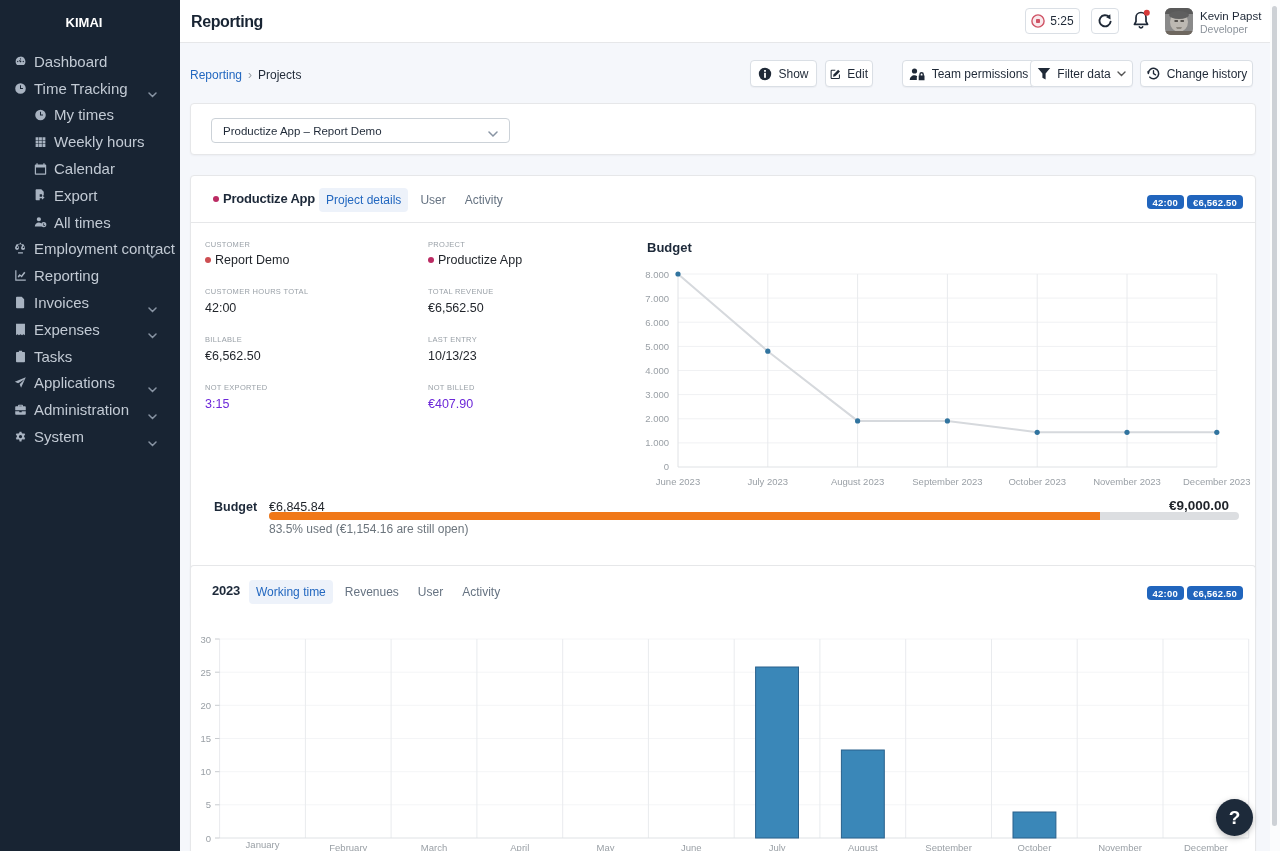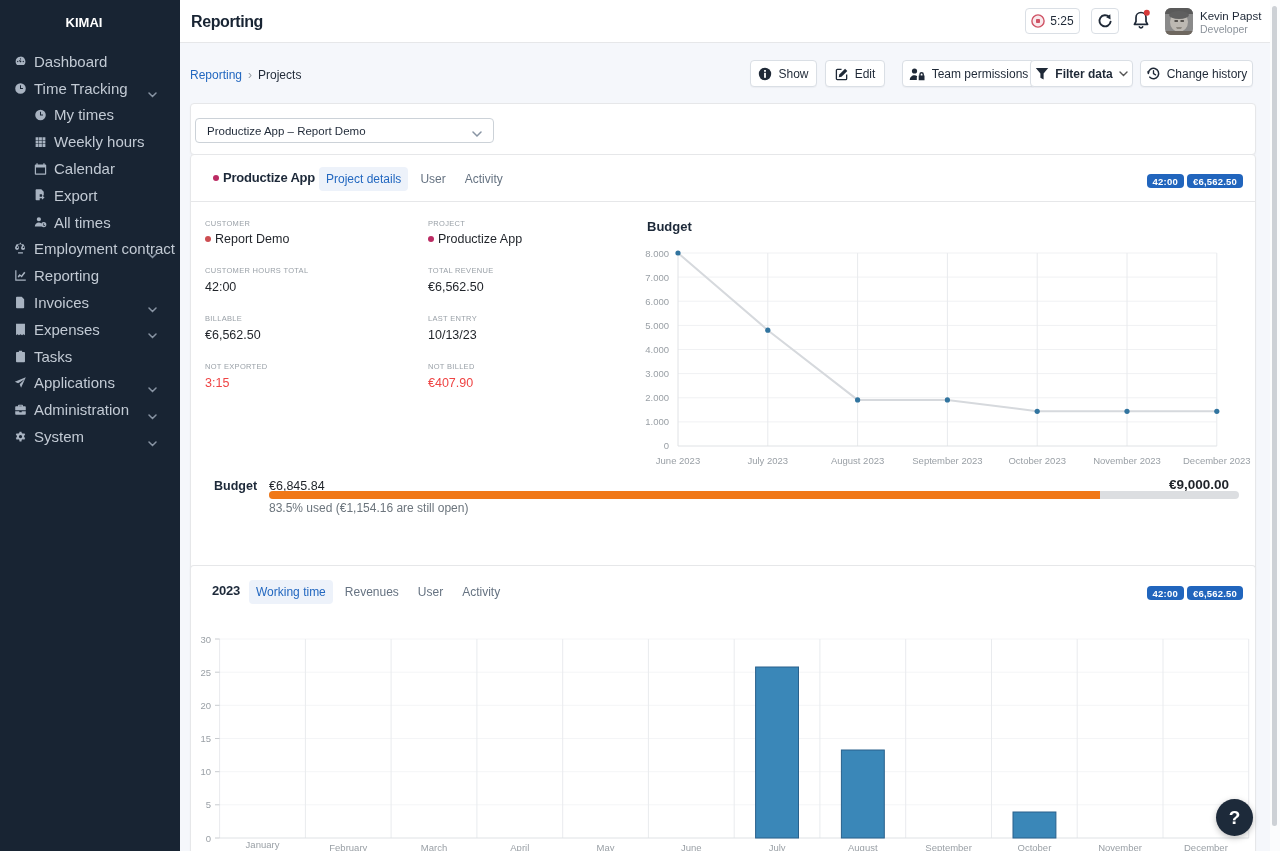--- a/index.html
+++ b/index.html
@@ -21,36 +21,36 @@
 .hbtn { position:absolute; background:#fff; border:1px solid #dadfe5; border-radius:4px; display:flex; align-items:center; justify-content:center; }
 
 .crumb { position:absolute; top:68px; left:190px; font-size:12px; color:#667382; }
 .crumb a { color:#2368c0; text-decoration:none; }
 .crumb .sep { color:#9aa1a8; padding:0 6px; font-size:12px; }
 .crumb b { color:#1f2937; font-weight:normal; }
 .tbtn { position:absolute; top:60px; height:27px; background:#fff; border:1px solid #dadfe5; border-radius:4px; display:flex; align-items:center; justify-content:center; font-size:12px; color:#1f2937; padding:0 4px; gap:6px; box-shadow:0 1px 1px rgba(24,36,51,.04); white-space:nowrap; }
 
 .card { position:absolute; left:190px; width:1066px; background:#fff; border:1px solid #e6e7e9; border-radius:4px; box-shadow:0 1px 2px rgba(24,36,51,.04); }
 .card1 { top:103px; height:52px; }
-.selbox { position:absolute; left:4px; top:14px; width:299px; height:25px; border:1px solid #ccd2d8; border-radius:4px; font-size:11.5px; color:#1f2937; display:flex; align-items:center; padding-left:11px; background:#fff; }
+.selbox { position:absolute; left:20px; top:14px; width:299px; height:25px; border:1px solid #ccd2d8; border-radius:4px; font-size:11.5px; color:#1f2937; display:flex; align-items:center; padding-left:11px; background:#fff; }
 .selbox .caret { position:absolute; right:11px; top:9px; }
-.card2 { top:154px; height:433px; }
+.card2 { top:175px; height:433px; }
 .card3 { top:565px; height:292px; border-bottom:none; border-bottom-left-radius:0; border-bottom-right-radius:0; }
 .chead { position:absolute; left:0; top:0; right:0; height:47px; border-bottom:1px solid #e6e7e9; }
 .ctitle { position:absolute; font-size:13px; font-weight:bold; color:#1d2939; letter-spacing:-0.2px; }
 .dot { display:inline-block; width:6px; height:6px; border-radius:50%; margin-right:4px; vertical-align:1px; }
 .tabs { position:absolute; display:flex; align-items:center; font-size:12px; color:#667382; }
 .tab { padding:5px 7px; border-radius:4px; margin-right:5px; }
 .tab.active { background:#edf2fa; color:#2368c0; }
 .badges { position:absolute; right:12px; display:flex; gap:3px; }
 .badge { background:#2165bd; color:#fff; font-size:9.5px; font-weight:bold; border-radius:4px; padding:2px 6px; height:14px; display:flex; align-items:center; letter-spacing:.2px;}
 
 .lbl { position:absolute; font-size:7.5px; color:#9aa1a8; letter-spacing:.3px; }
 .val { position:absolute; font-size:12.5px; color:#1f2329; }
-.val a { color:#ef4444; text-decoration:none; }
+.val a { color:#6d28d9; text-decoration:none; }
 
 .bud-label { position:absolute; font-size:12.5px; font-weight:bold; color:#1d2939; }
 .bud-val { position:absolute; font-size:12.5px; color:#1f2329; }
 .bud-sub { position:absolute; font-size:12px; color:#6c757d; }
 
 .help { position:absolute; left:1216px; top:799px; width:37px; height:37px; border-radius:50%; background:#1d2a3a; color:#fff; font-size:19px; font-weight:bold; display:flex; align-items:center; justify-content:center; box-shadow:0 2px 6px rgba(0,0,0,.25); }
 
 .sbar { position:absolute; right:0; top:0; width:10px; height:851px; background:#fbfcfd; }
 .sbar .thumb { position:absolute; left:2px; top:6px; width:5px; height:820px; background:#cdd1d6; border-radius:3px; }
 </style>
@@ -187,34 +187,34 @@
 </div>
 <div class="abs" style="left:1200px; top:10px; font-size:11.5px; color:#1f2937;">Kevin Papst</div>
 <div class="abs" style="left:1200px; top:23px; font-size:10.5px; color:#8c939b;">Developer</div>
 <div class="tbtn" style="left:750px; width:67px;">
   <svg width="14" height="14" viewBox="0 0 14 14">
       <circle cx="7" cy="7" r="6.2" fill="#1f2937"></circle>
       <rect x="6.1" y="5.8" width="1.8" height="5" fill="#fff"></rect>
       <rect x="6.1" y="3" width="1.8" height="1.8" fill="#fff"></rect>
     </svg>Show
 </div>
-<div class="tbtn" style="left:825px; width:60px;">
+<div class="tbtn" style="left:825px; width:48px;">
   <svg width="14" height="14" viewBox="0 0 15 15" fill="none" stroke="#1f2937" stroke-width="1.4">
       <path d="M12.5 8v4.5a1 1 0 0 1-1 1h-9a1 1 0 0 1-1-1v-9a1 1 0 0 1 1-1H7"></path>
       <path d="M10.8 1.8l2.4 2.4L7 10.4l-3 .6.6-3z" fill="#1f2937" stroke="none"></path>
     </svg>Edit
 </div>
 <div class="tbtn" style="left:902px; width:133px;">
   <svg width="17" height="14" viewBox="0 0 17 14" fill="#1f2937">
       <circle cx="5.5" cy="4" r="2.6"></circle>
       <path d="M.8 13c0-2.6 2.1-4.7 4.7-4.7 1 0 2 .3 2.7.9a3.6 3.6 0 0 0-.4 1.6V13H.8z"></path>
       <path d="M10.3 8.4V7.3a2.3 2.3 0 0 1 4.6 0v1.1h.6v4.8h-5.8V8.4h.6zm1.4-1.1v1.1h1.8V7.3a.9.9 0 0 0-1.8 0z"></path>
     </svg>Team permissions
 </div>
-<div class="tbtn" style="left:1030px; width:103px;font-weight:bold;">
+<div class="tbtn" style="left:1030px; width:103px;">
   <svg width="14" height="14" viewBox="0 0 14 14" fill="#1f2937">
       <path d="M.8 1h12.4L8.6 6.6v5.9L5.4 10.7V6.6z"></path>
     </svg>Filter data
   <svg width="9" height="6" viewBox="0 0 9 6">
       <path d="M1 1l3.5 3.5L8 1" stroke="#555" stroke-width="1.4" fill="none" stroke-linecap="round"></path>
     </svg>
 </div>
 <div class="tbtn" style="left:1140px; width:113px;align-items:center;">
   <svg width="15" height="15" viewBox="0 0 16 16" fill="none" stroke="#1f2937" stroke-width="1.6">
       <path d="M2.5 8a5.5 5.5 0 1 1 1.6 3.9" stroke-linecap="round"></path>

